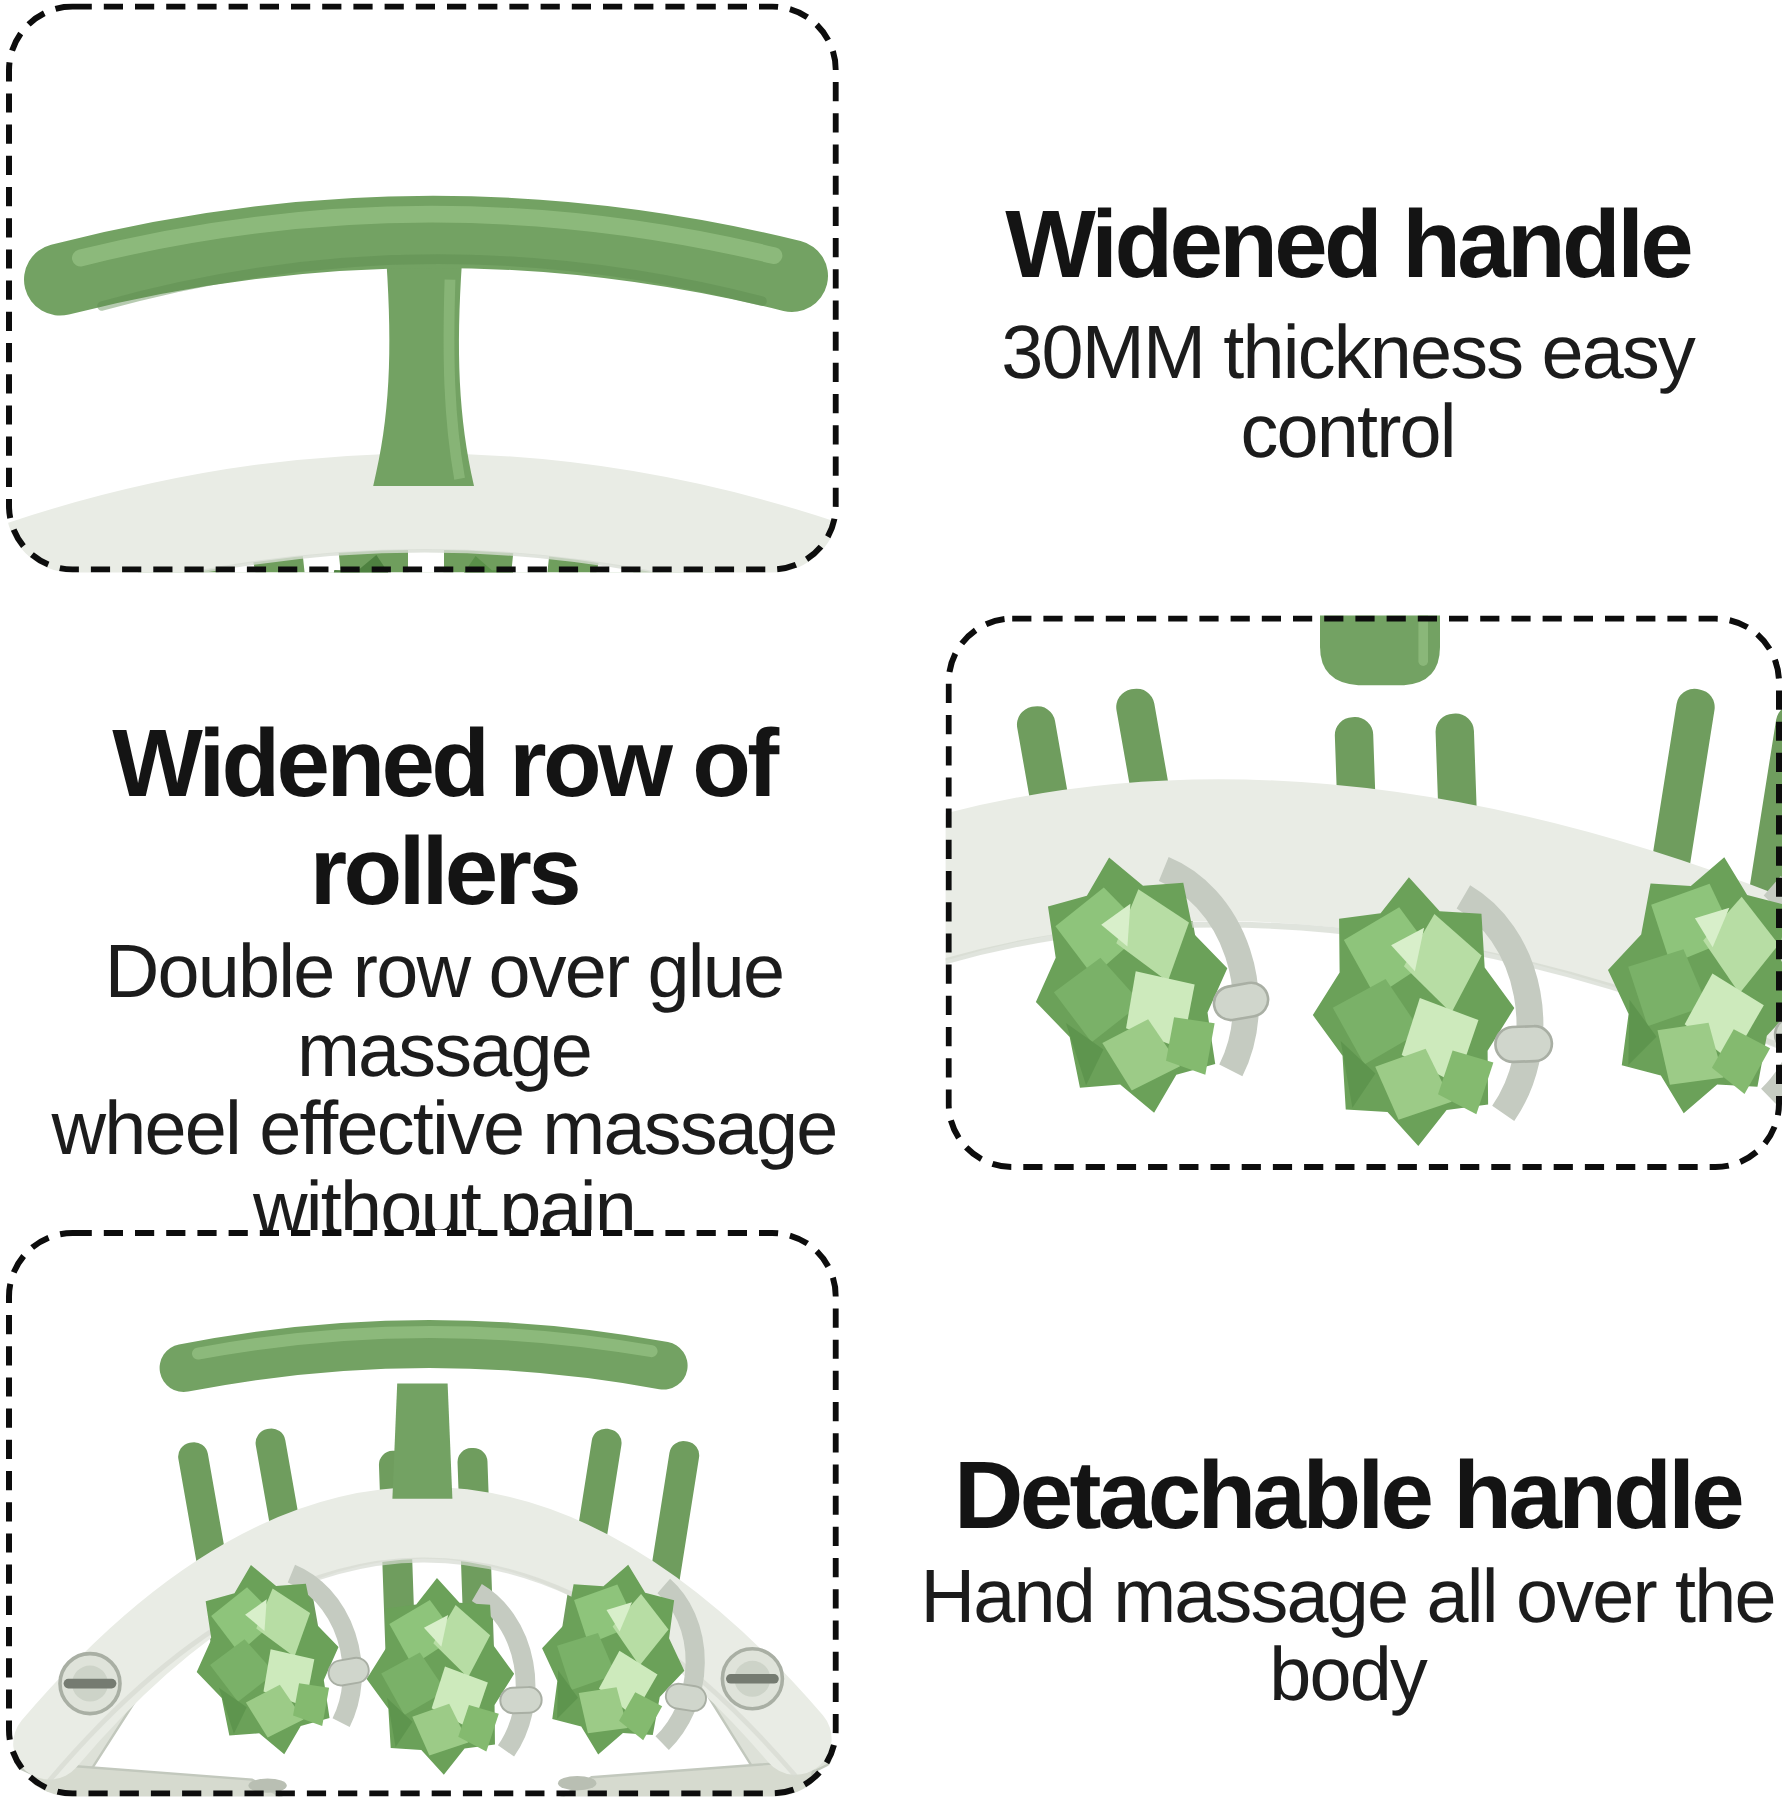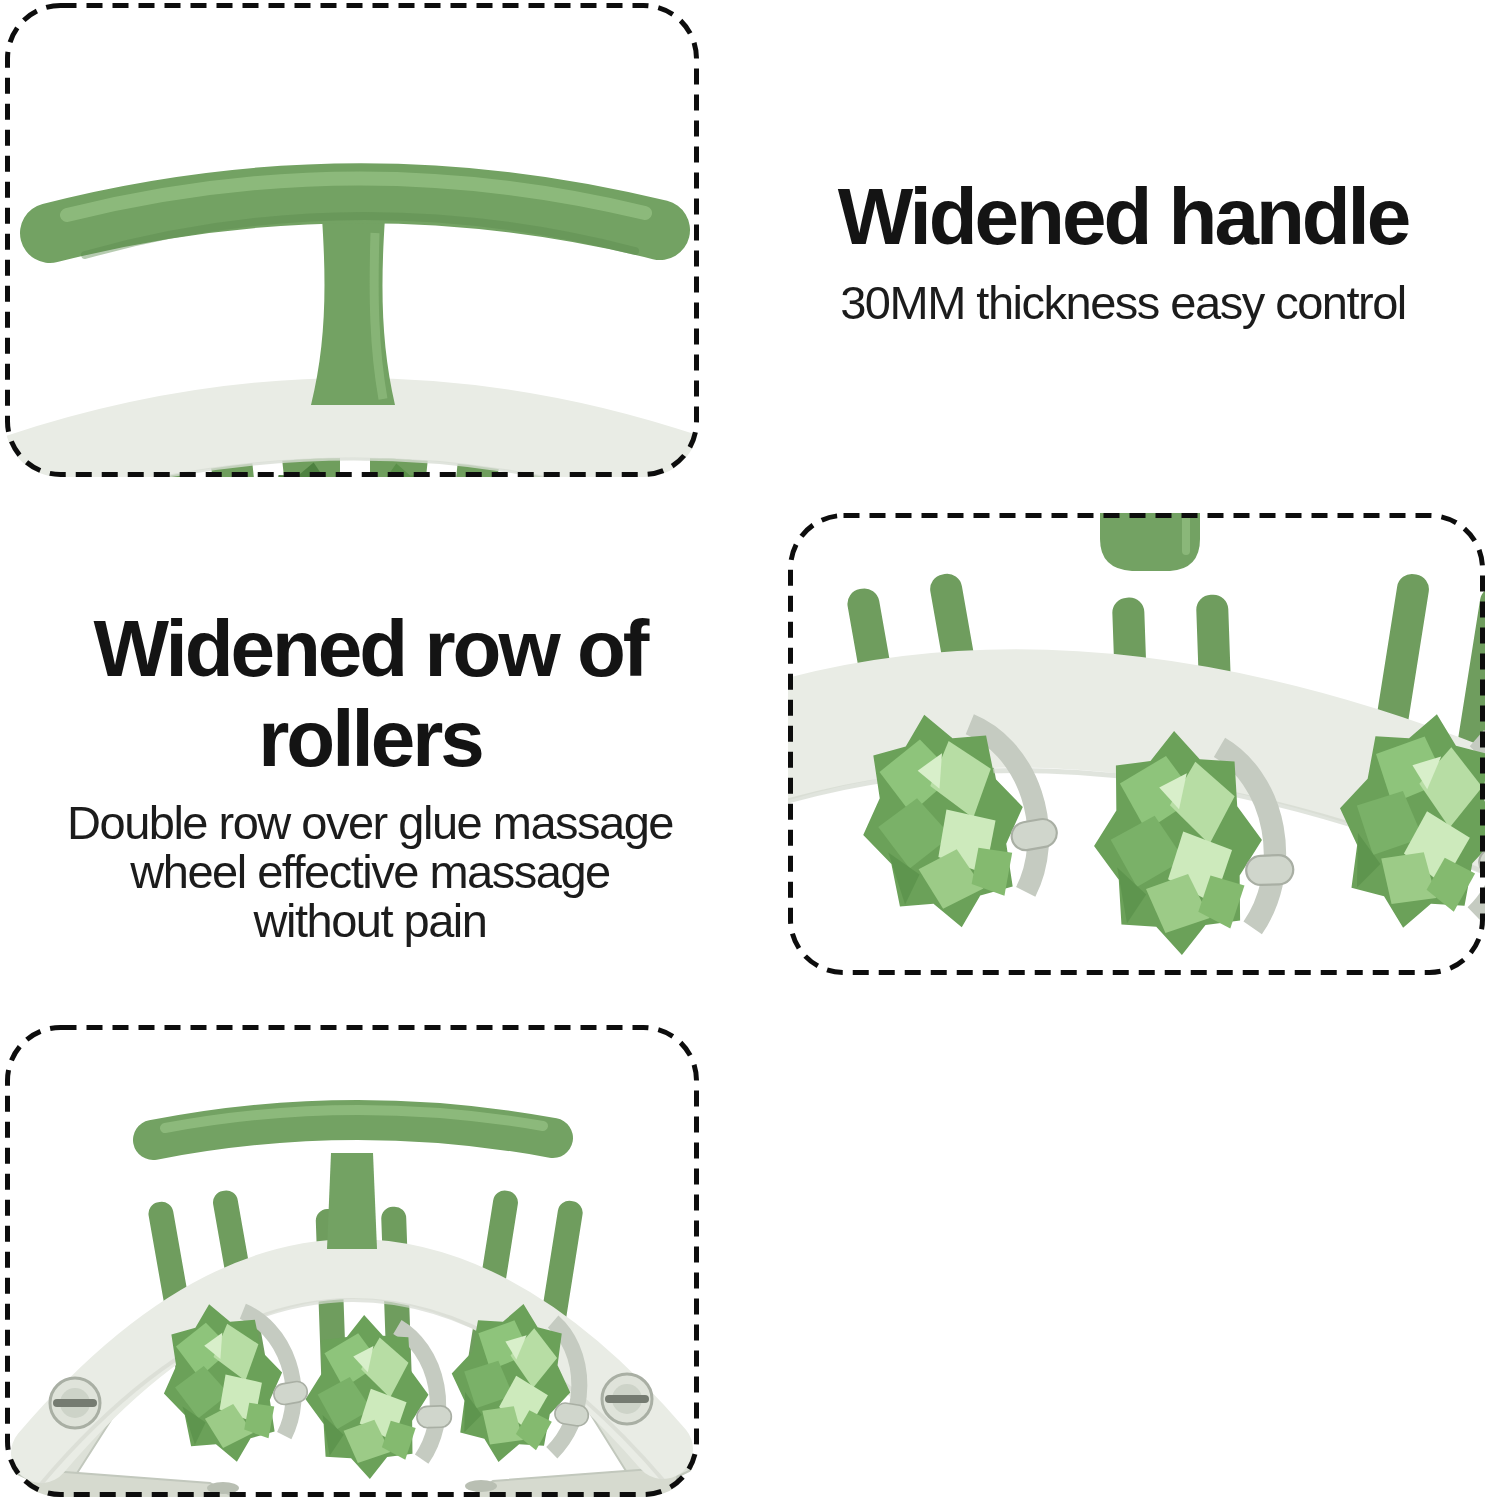--- a/index.html
+++ b/index.html
@@ -3,25 +3,25 @@
 <meta charset="utf-8">
 <style>
   html,body{margin:0;padding:0;background:#ffffff;}
   #stage{
     position:relative;width:1491px;height:1500px;background:#ffffff;overflow:hidden;
     font-family:"Liberation Sans",sans-serif;color:#161616;
   }
   .panel{position:absolute;display:block;}
   .tblock{position:absolute;text-align:center;color:#161616;}
   .title{
-    font-size:80px;font-weight:700;letter-spacing:-3px;line-height:1.12;margin:16px;
+    font-size:80px;font-weight:700;letter-spacing:-3px;line-height:1.12;margin:3px;
     white-space:pre-line;color:#141414;
   }
   .subtitle{
-    font-size:47px;font-weight:400;letter-spacing:-1.5px;line-height:1.06;margin:12px 0 0 0;
+    font-size:63px;font-weight:400;letter-spacing:-1.5px;line-height:1.06;margin:12px 0 0 0;
     white-space:pre-line;color:#1c1c1c;
   }
   svg{display:block;}
 </style>
 </head>
 <body>
 
 <div id="stage">
 
   <svg class="panel" style="left:5px;top:3px;" width="694" height="474" viewBox="0 0 694 474" role="img">
@@ -170,14 +170,19 @@
         <rect x="-22" y="-4" width="44" height="8" rx="4" fill="#757b71"></rect>
       </g>
 
       <path d="M326,128 L322,224 L372,224 L368,128 Z" fill="#73a263"></path>
       <path d="M148,115 Q347,76 548,113" stroke="#73a263" stroke-width="40" stroke-linecap="round" fill="none"></path>
       <path d="M160,103 Q347,68 538,101" stroke="#8fbb7d" stroke-width="10" stroke-linecap="round" fill="none" opacity="0.9"></path>
     </g>
     <rect x="2.5" y="2.5" width="689" height="467" rx="53" fill="none" stroke="#0d0d0d" stroke-width="5" stroke-dasharray="16 10"></rect>
   </svg>
 
+  <div class="tblock" style="left:755px;top:1198px;width:736px;">
+    <h1 class="title">Detachable handle</h1>
+    <p class="subtitle" style="margin-top:8px;line-height:1.04;">Hand massage all over the
+body</p>
+  </div>
 
 </div>
 
 </body></html>

